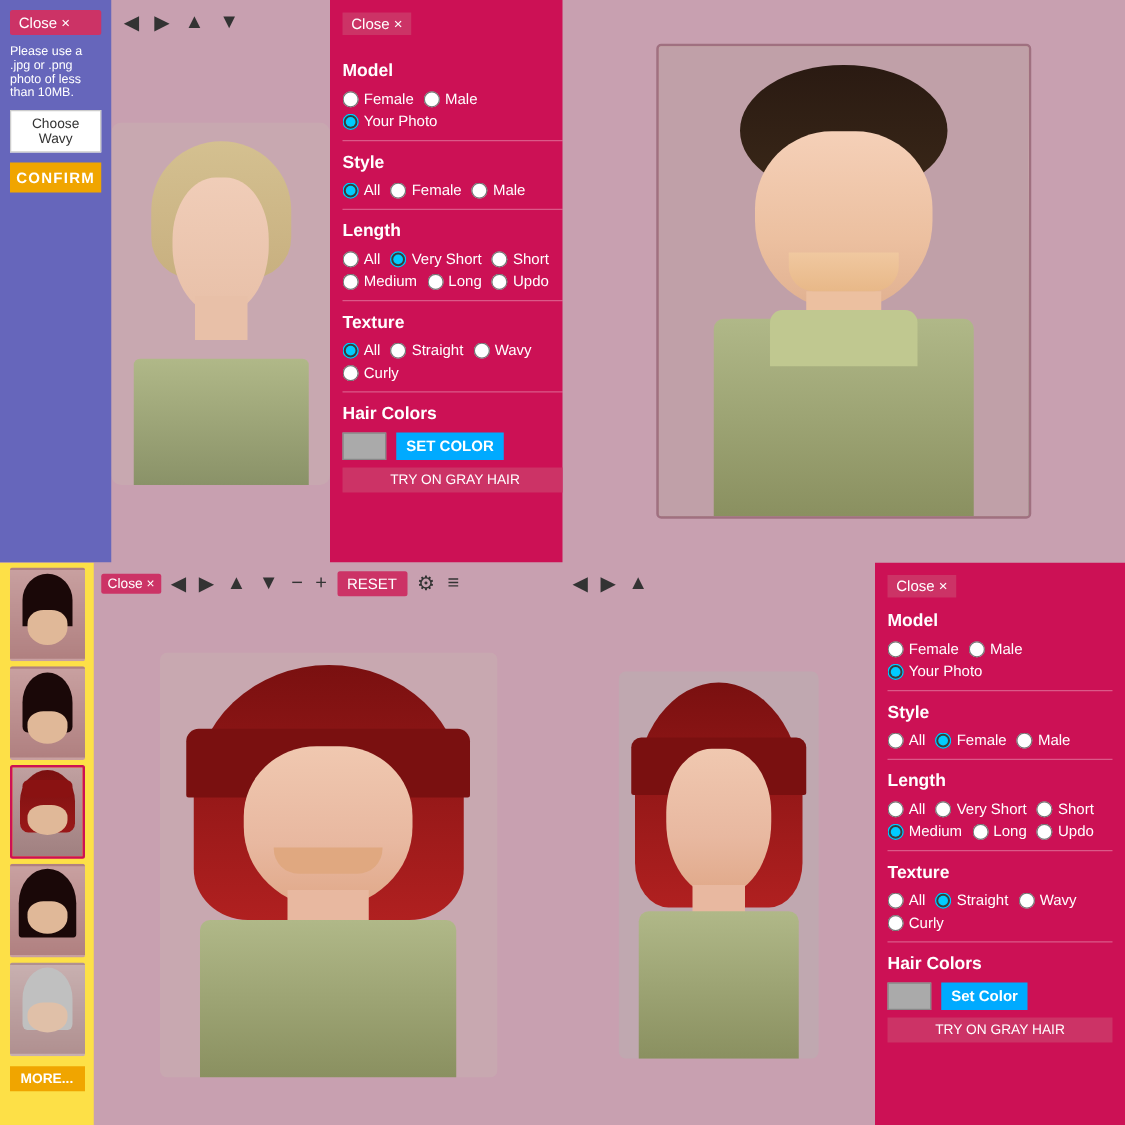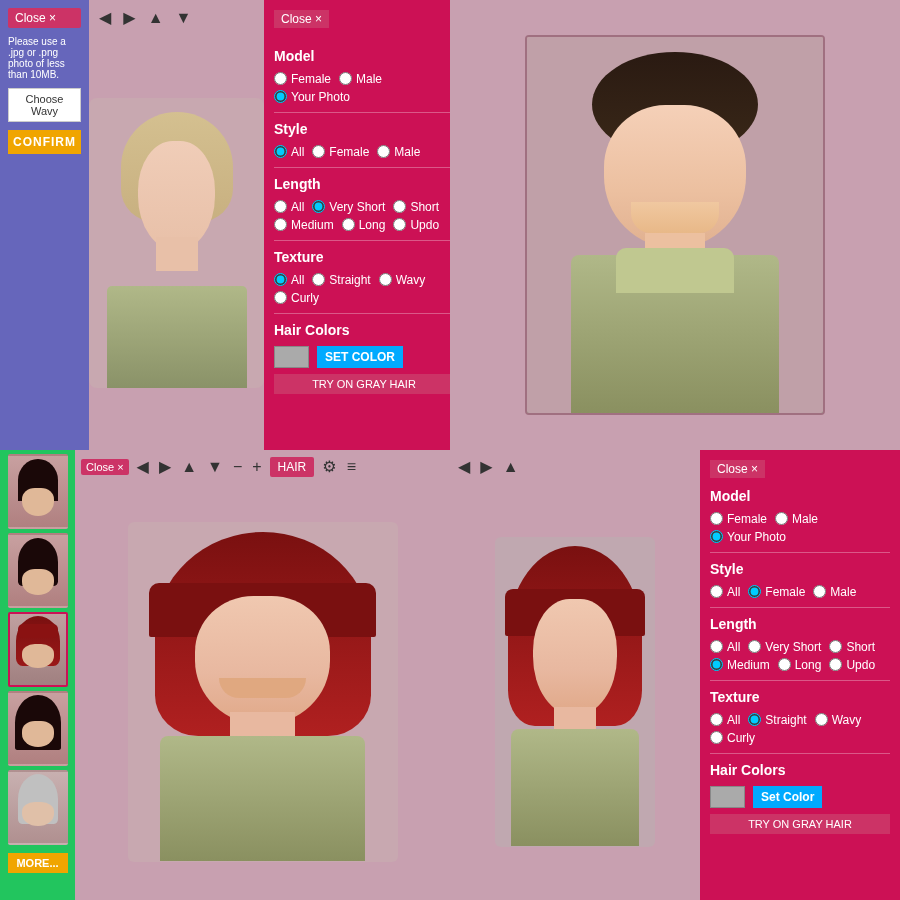--- a/index.html
+++ b/index.html
@@ -172,21 +172,21 @@
 
     .radio-group {
       display: flex;
       flex-wrap: wrap;
       gap: 4px 8px;
       margin-bottom: 8px;
     }
 
     .radio-item {
       display: flex;
-      align-items: flex-start;
+      align-items: center;
       gap: 4px;
       font-size: 12px;
     }
 
     .radio-item input[type="radio"] {
       accent-color: #00ccff;
       width: 13px;
       height: 13px;
     }
 
@@ -227,21 +227,21 @@
       padding: 4px 8px;
       font-size: 11px;
       cursor: pointer;
       margin-top: 6px;
       width: 100%;
     }
 
     
     .thumb-sidebar {
       width: 75px;
-      background: #22c55e;
+      background: #fde047;
       display: flex;
       flex-direction: column;
       align-items: center;
       padding: 4px;
       gap: 4px;
       overflow-y: auto;
     }
 
     .thumb-item {
       width: 60px;
@@ -568,21 +568,21 @@
     <div class="q3-center">
 
       <div class="q3-nav">
         <button class="close-btn" style="font-size:11px;padding:2px 5px;">Close ×</button>
         <button class="nav-btn"><span>◀</span></button>
         <button class="nav-btn"><span>▶</span></button>
         <button class="nav-btn"><span>▲</span></button>
         <button class="nav-btn"><span>▼</span></button>
         <button class="nav-btn"><span>−</span></button>
         <button class="nav-btn"><span>+</span></button>
-        <button class="nav-btn reset-btn">HAIR</button>
+        <button class="nav-btn reset-btn">RESET</button>
         <button class="nav-btn"><span>⚙</span></button>
         <button class="nav-btn"><span>≡</span></button>
       </div>
 
       <div class="q3-photo">
         <div style="width:270px;height:340px;position:relative;border-radius:6px;overflow:hidden;">
           <div style="position:absolute;inset:0;background:#c8a8b0;"></div>
 
           <div style="position:absolute;top:3%;left:10%;width:80%;height:60%;background:linear-gradient(180deg,#7a1010 0%,#961818 50%,#b02020 100%);border-radius:50% 50% 20% 20%;"></div>
 

